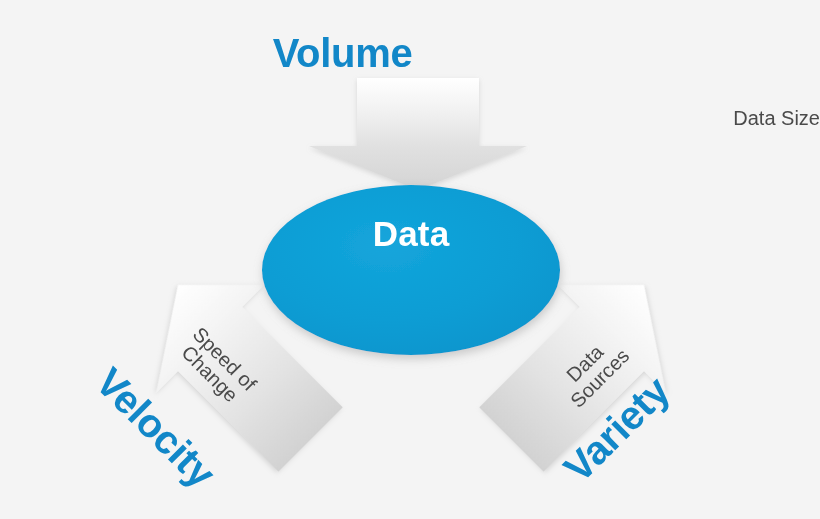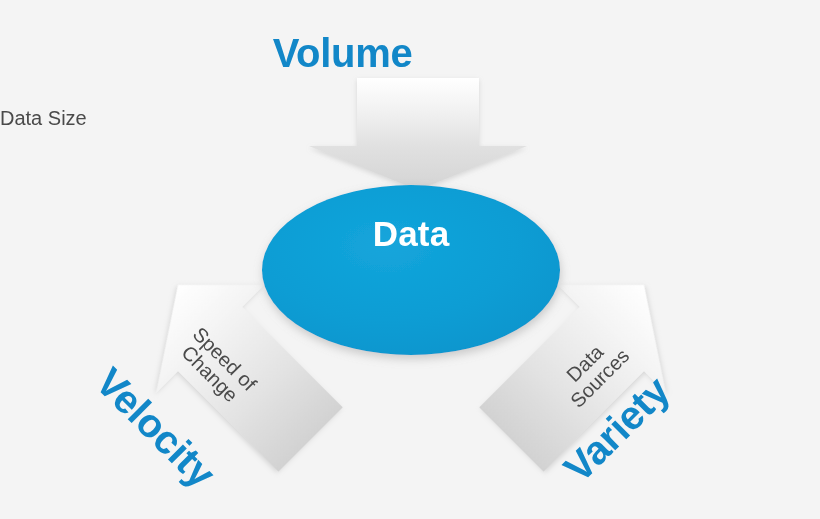--- a/index.html
+++ b/index.html
@@ -53,21 +53,21 @@
     left: 0;
     top: 32px;
     width: 685px;
     text-align: center;
   }
 
   #data-size-label {
     left: 0;
     top: 108px;
     width: 820px;
-    text-align: left;
+    text-align: right;
   }
 
   #velocity-label {
     left: 118px;
     top: 360px;
     transform: rotate(45deg);
     transform-origin: 0 0;
   }
 
   #variety-label {

